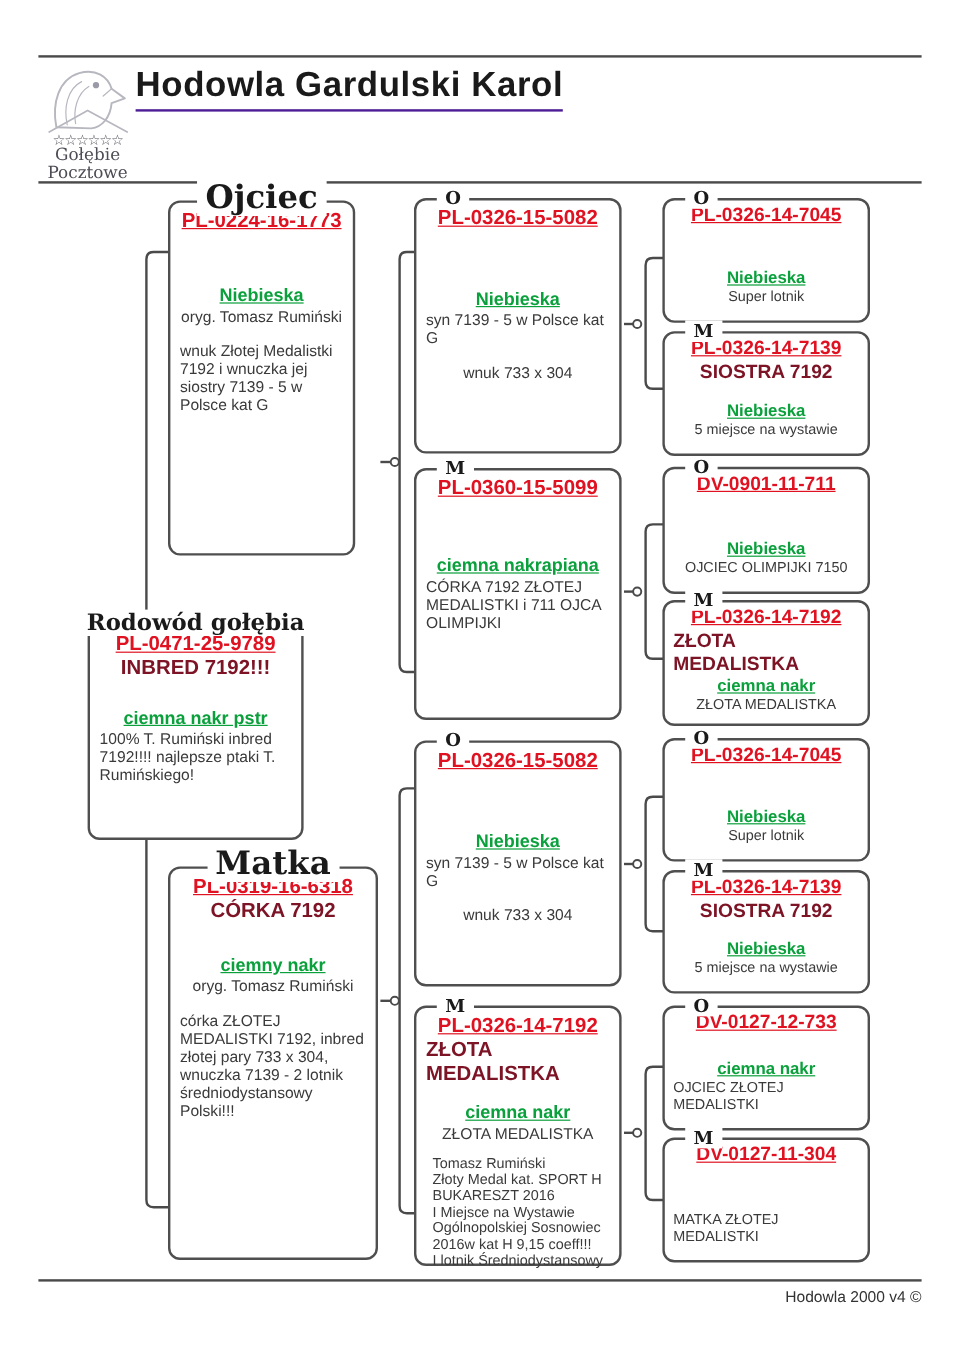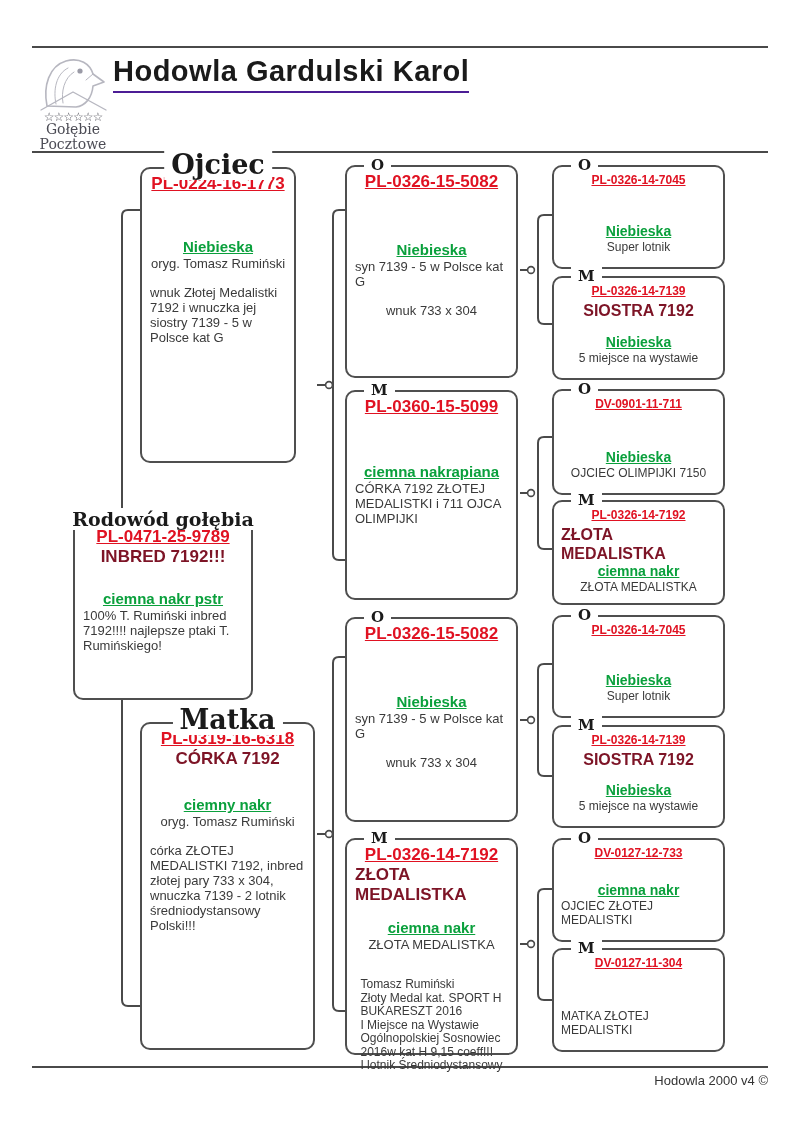--- a/index.html
+++ b/index.html
@@ -38,24 +38,24 @@
   }
   .label-big    { top:-20px; left:50%; transform:translateX(-50%); font-size:27px; }
   .label-mid    { top:-14px; left:50%; transform:translateX(-50%); font-size:19px; }
   .label-small  { top:-11px; left:17px; font-size:15px; }
   .pbox-inner { padding:4px 8px 5px 8px; height:calc(100% - 9px); box-sizing:border-box;
                 display:flex; flex-direction:column; align-items:center; }
   .ring  { font-size:17px; font-weight:bold; color:var(--ring-red,#e01222); text-decoration:underline; line-height:21px; }
   .bname { font-size:17px; font-weight:bold; color:var(--name-maroon,#7d1426); line-height:20px; }
   .cline { font-size:15px; font-weight:bold; color:var(--color-green,#0aa03c); text-decoration:underline; line-height:19px; }
   .btext { font-size:13px; color:#3a3a3a; line-height:15px; }
-  .pre   { white-space:pre-line;margin-top:15px; }
+  .pre   { white-space:pre-line; }
   .sp    { flex:0 0 auto; }
   .grow  { flex:1 1 auto; }
-  .small .ring  { font-size:12px; line-height:20px; }
+  .small .ring  { font-size:16px; line-height:20px; }
   .small .bname { font-size:16px; line-height:19px; }
   .small .cline { font-size:14px; line-height:17px; }
   .small .btext { font-size:12px; line-height:14px; }
   .small .pbox-inner { padding:3px 7px 4px 7px; }
 
   
   .footer-credit { position:absolute; right:32px; top:1073px; font-size:13px; color:#333; }
 </style>
 </head>
 <body>

